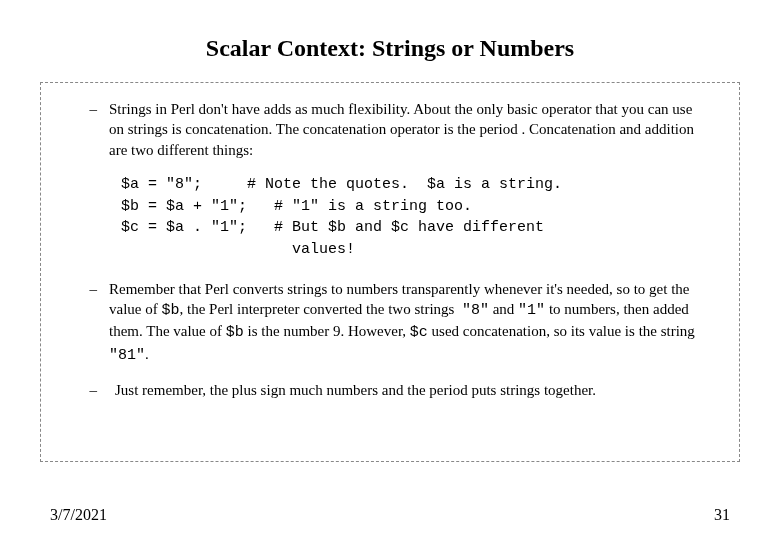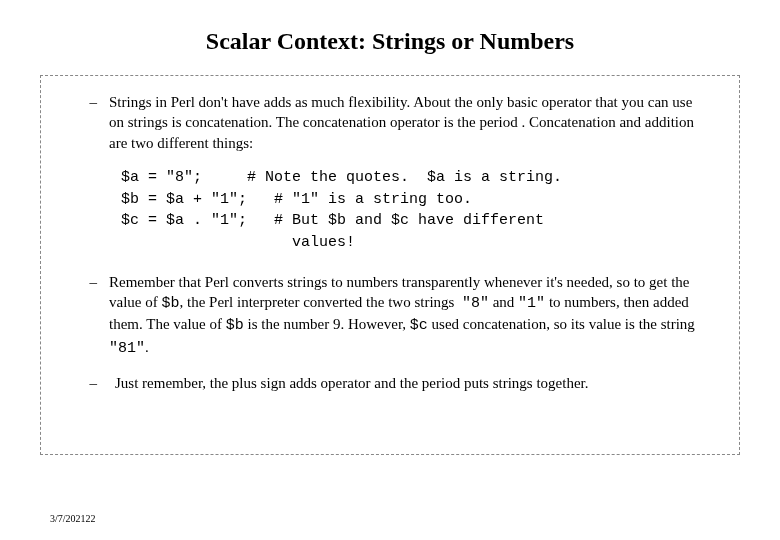--- a/index.html
+++ b/index.html
@@ -15,20 +15,21 @@
       width: 100%;
       height: 100%;
       padding: 28px 40px 20px 40px;
       position: relative;
     }
     .title {
       text-align: center;
       font-size: 24px;
       font-weight: bold;
       margin-bottom: 20px;
+      margin-top: 7px;
     }
     .content-box {
       border: 1px dashed #888;
       padding: 16px 30px 24px 30px;
       min-height: 380px;
     }
     .bullet-item {
       display: flex;
       margin-bottom: 14px;
     }
@@ -49,23 +50,24 @@
       font-family: "Courier New", Courier, monospace;
       font-size: 15px;
       line-height: 1.45;
       white-space: pre;
       margin: 8px 0 18px 50px;
     }
     .footer {
       position: absolute;
       bottom: 16px;
       left: 50px;
-      right: 60px;
+      right: 50px;
       display: flex;
-      font-size: 10px;
+      justify-content: space-between;
+      font-size: 16px;
     }
     .mono { font-family: "Courier New", Courier, monospace; }
   </style>
 </head>
 <body>
 
 <div class="slide">
   <h1 class="title">Scalar Context: Strings or Numbers</h1>
 
   <div class="content-box">
@@ -82,22 +84,22 @@
 
     <div class="bullet-item">
       <div class="bullet-dash">–</div>
       <div class="bullet-text">
         <span>Remember that Perl converts strings to numbers transparently whenever it's needed, so to get the value of </span><span class="mono">$b</span><span>, the Perl interpreter converted the two strings </span>&nbsp;<span class="mono">"8"</span><span> and </span><span class="mono">"1"</span><span> to numbers, then added them. The value of </span><span class="mono">$b</span><span> is the number 9. However, </span><span class="mono">$c</span><span> used concatenation, so its value is the string </span><span class="mono">"81"</span><span>.</span>
       </div>
     </div>
 
     <div class="bullet-item" style="margin-top:10px;">
       <div class="bullet-dash">–</div>
-      <div class="bullet-text" style="padding-left:6px;">Just remember, the plus sign adds operator and the period puts strings together.</div>
+      <div class="bullet-text" style="padding-left:6px;">Just remember, the plus sign much numbers and the period puts strings together.</div>
     </div>
 
   </div>
 
   <div class="footer">
     <span>3/7/2021</span>
-    <span>22</span>
+    <span>31</span>
   </div>
 </div>
 
 </body></html>

